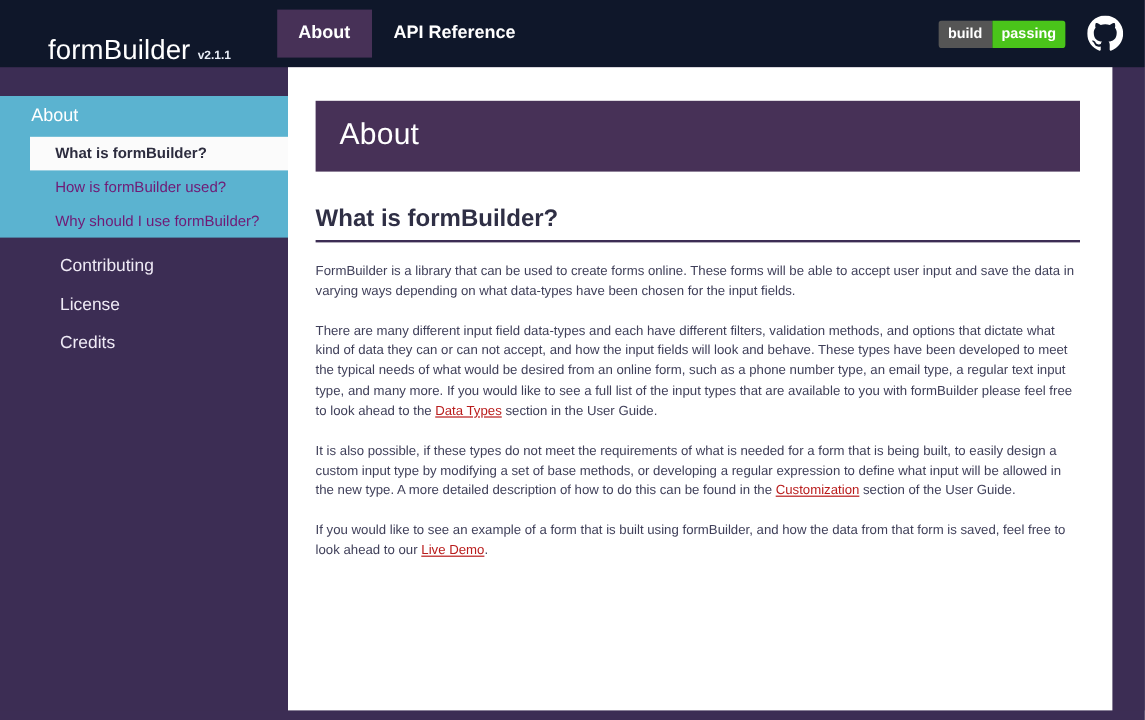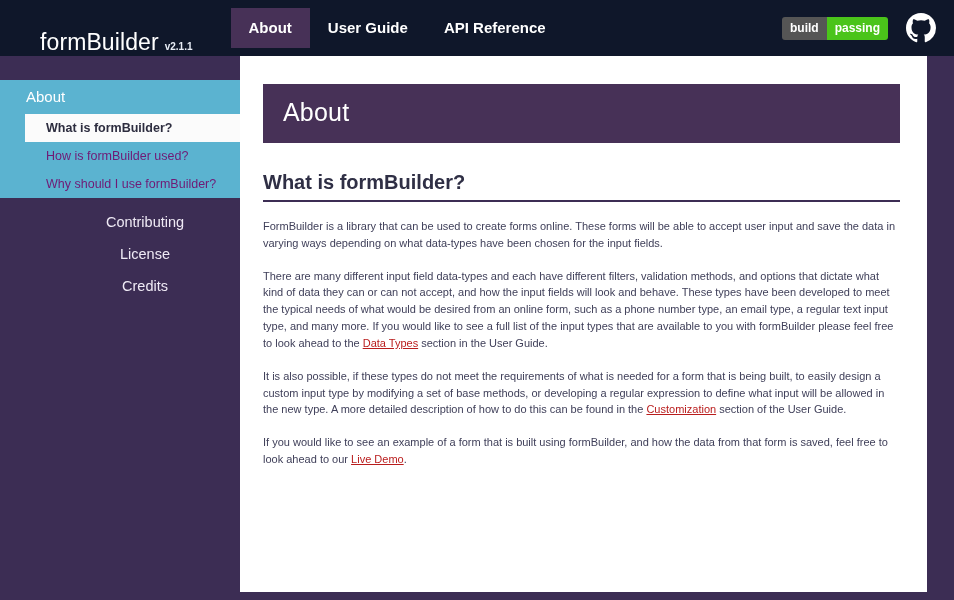--- a/index.html
+++ b/index.html
@@ -132,21 +132,20 @@
     font-weight: 700;
     margin-left: 25px;
     padding-left: 21px;
   }
 
   .side-link {
     color: #efeaf5;
     font-size: 14.5px;
     padding: 8px 0 8px 50px;
     cursor: pointer;
-    text-align: center;
   }
   .side-spacer { height: 8px; }
 
   
   .content {
     flex: 1 1 auto;
     background: #ffffff;
     padding: 28px 27px 0 23px;
     overflow: hidden;
     position: relative;
@@ -195,21 +194,20 @@
 
 <div class="topbar">
 
   <div class="brand">
     <span class="brand-name">formBuilder</span>
     <span class="brand-version">v2.1.1</span>
   </div>
 
   <div class="nav">
     <a class="nav-item active">About</a>
-    <a class="nav-item">User Guide</a>
     <a class="nav-item">API Reference</a>
   </div>
 
   <div class="topbar-right">
     <div class="badge">
       <span class="badge-left">build</span>
       <span class="badge-right">passing</span>
     </div>
     <a>
       <svg class="gh-icon" viewBox="0 0 16 16">

